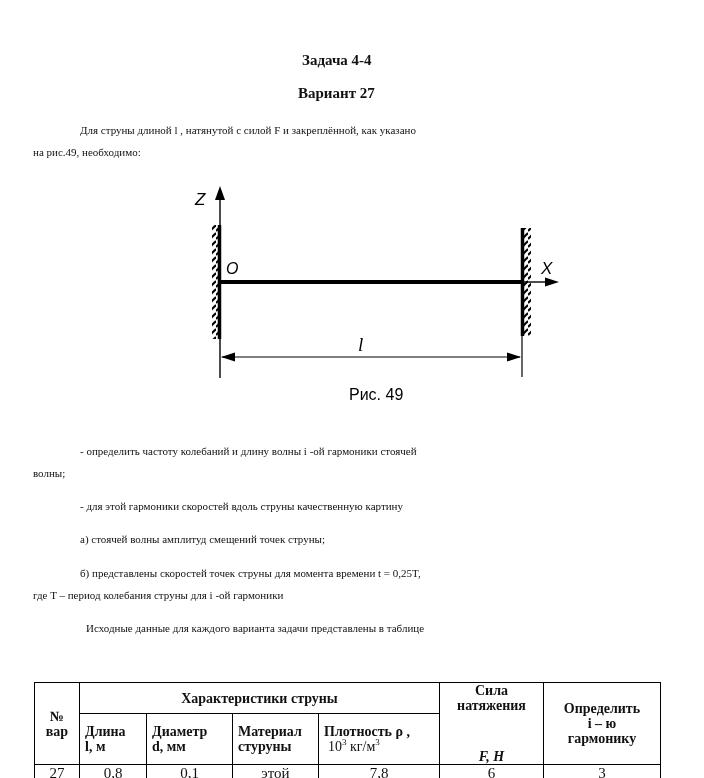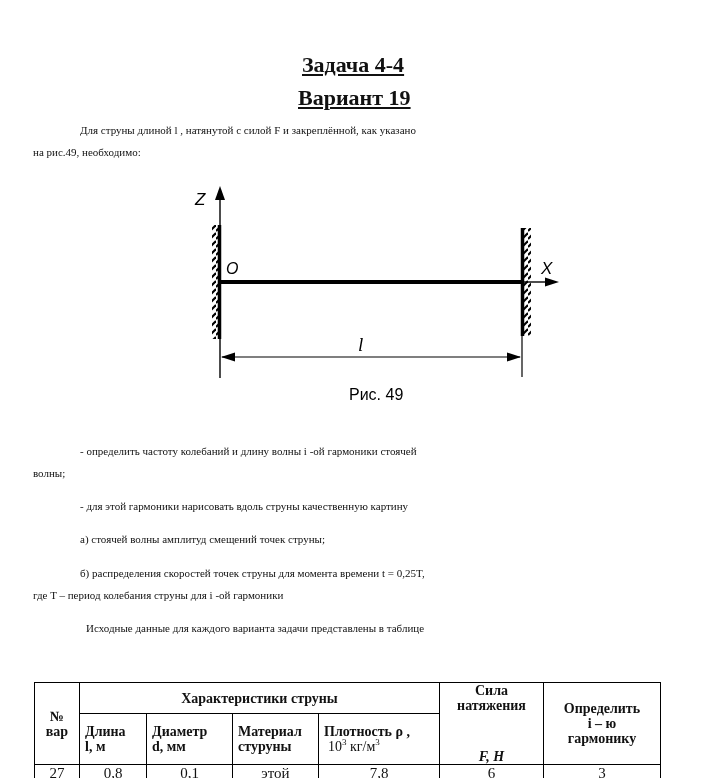--- a/index.html
+++ b/index.html
@@ -1,33 +1,33 @@
 <!DOCTYPE html>
 <html><head>
 <meta charset="utf-8">
 <style>
   html, body { margin:0; padding:0; background:#ffffff; }
   body { width:704px; height:778px; position:relative; overflow:hidden;
          font-family:"Liberation Serif", serif; color:#111; }
   .abs { position:absolute; white-space:nowrap; }
-  .title { font-weight:bold; font-size:22px;text-decoration:underline; }
+  .title { font-weight:bold; font-size:15px; }
   .p { font-size:11px; line-height:20px; }
   #fig { position:absolute; left:0; top:0; }
   table.data { position:absolute; left:34px; top:682px; border-collapse:collapse;
                font-size:14px; line-height:15px; }
   table.data td { border:1.5px solid #000; text-align:center; padding:0 2px; vertical-align:middle; }
   table.data .hd { font-weight:bold; }
   table.data .lft { text-align:left; padding-left:5px; }
   sup { font-size:9px; line-height:0; }
 </style>
 </head>
 <body>
 
 <div class="abs title" style="left:302px; top:52px;">Задача 4-4</div>
-<div class="abs title" style="left:298px; top:85px;">Вариант 19</div>
+<div class="abs title" style="left:298px; top:85px;">Вариант 27</div>
 
 <div class="abs p" style="left:80px; top:120px;">Для струны длиной l , натянутой с силой F и закреплённой, как указано</div>
 <div class="abs p" style="left:33px; top:142px;">на рис.49, необходимо:</div>
 
 <svg id="fig" width="704" height="420">
   <defs>
     <pattern id="hatchL" width="6" height="8" patternUnits="userSpaceOnUse">
       <path d="M0,7 L6,1" stroke="#000" stroke-width="2.2"></path>
     </pattern>
   </defs>
@@ -53,23 +53,23 @@
 
   <text x="195" y="205" font-family="Liberation Sans, sans-serif" font-style="italic" font-size="17">Z</text>
   <text x="226" y="274" font-family="Liberation Sans, sans-serif" font-style="italic" font-size="16">O</text>
   <text x="541" y="274" font-family="Liberation Sans, sans-serif" font-style="italic" font-size="17">X</text>
   <text x="358" y="351" font-family="Liberation Serif, serif" font-style="italic" font-size="19">l</text>
   <text x="349" y="400" font-family="Liberation Sans, sans-serif" font-size="16">Рис. 49</text>
 </svg>
 
 <div class="abs p" style="left:80px; top:441px;">- определить частоту колебаний и длину волны i -ой гармоники стоячей</div>
 <div class="abs p" style="left:33px; top:463px;">волны;</div>
-<div class="abs p" style="left:80px; top:496px;">- для этой гармоники нарисовать вдоль струны качественную картину</div>
+<div class="abs p" style="left:80px; top:496px;">- для этой гармоники скоростей вдоль струны качественную картину</div>
 <div class="abs p" style="left:80px; top:529px;">а) стоячей волны амплитуд смещений точек струны;</div>
-<div class="abs p" style="left:80px; top:563px;">б) распределения скоростей точек струны для момента времени t = 0,25T,</div>
+<div class="abs p" style="left:80px; top:563px;">б) представлены скоростей точек струны для момента времени t = 0,25T,</div>
 <div class="abs p" style="left:33px; top:585px;">где T – период колебания струны для i -ой гармоники</div>
 <div class="abs p" style="left:80px; top:618px;margin-left:6px;">Исходные данные для каждого варианта задачи представлены в таблице</div>
 
 <table class="data">
   <colgroup>
     <col style="width:45px">
       <col style="width:67px">
       <col style="width:86px">
       <col style="width:86px">
       <col style="width:121px">

